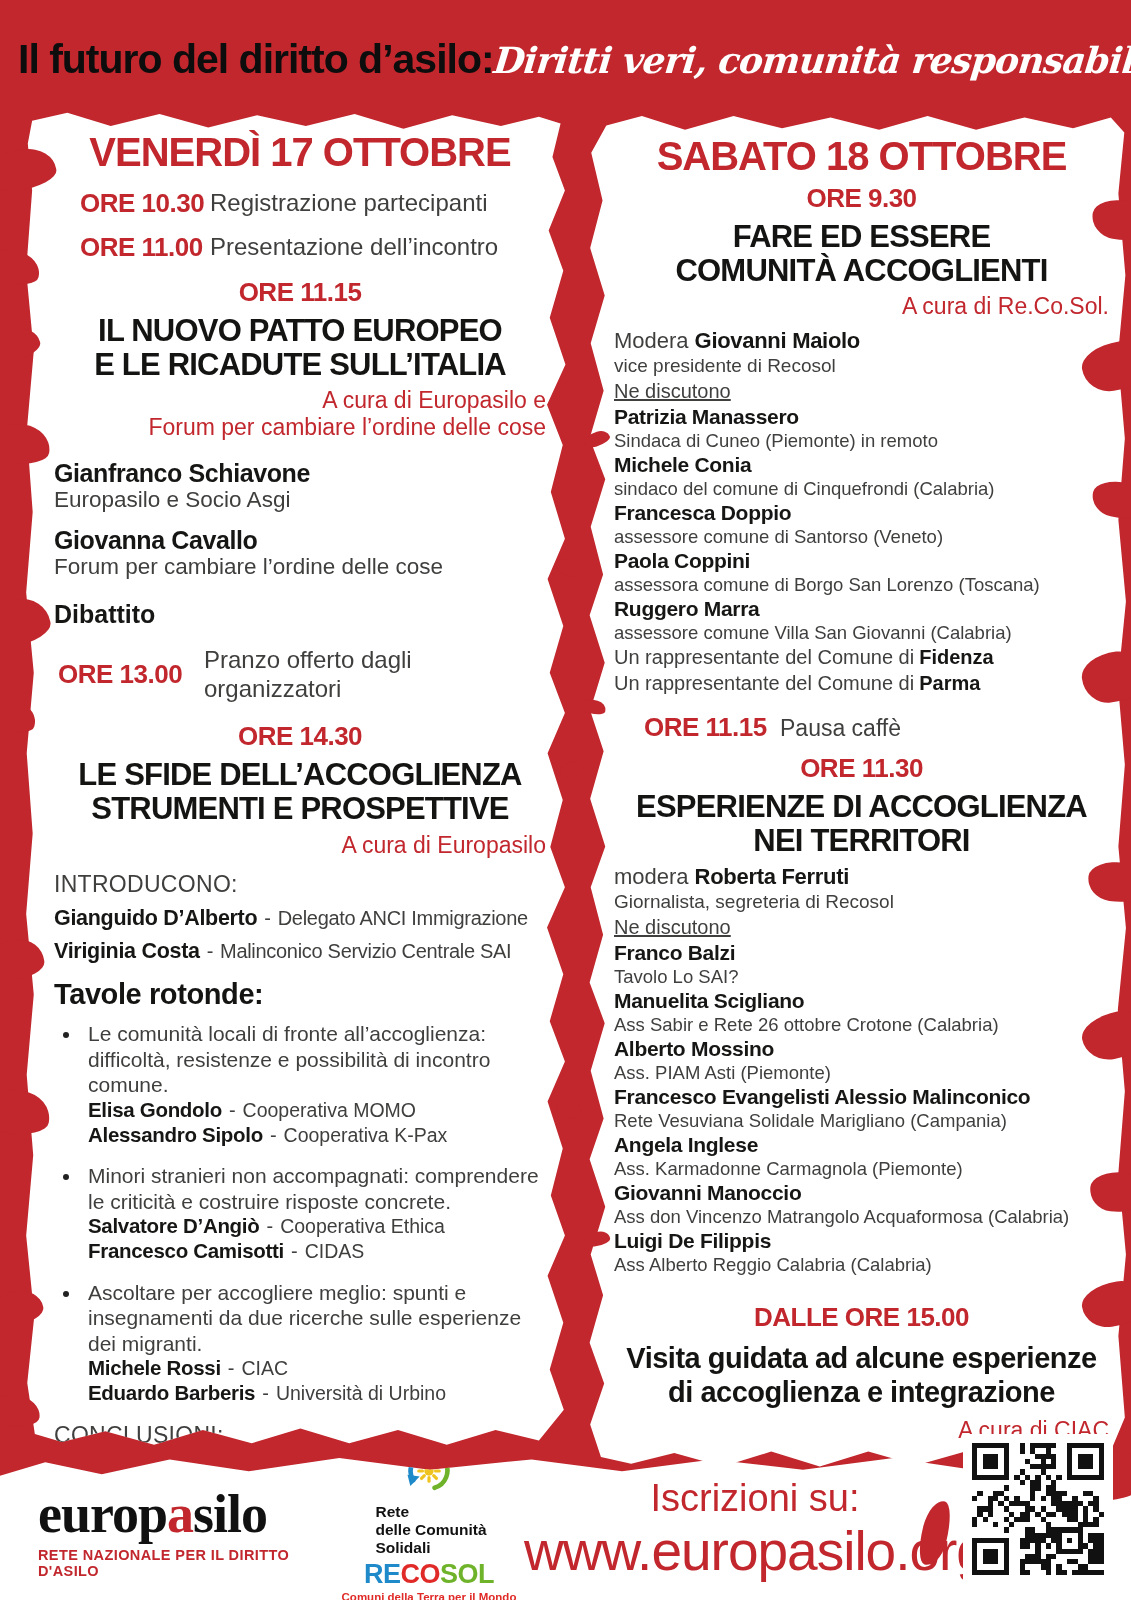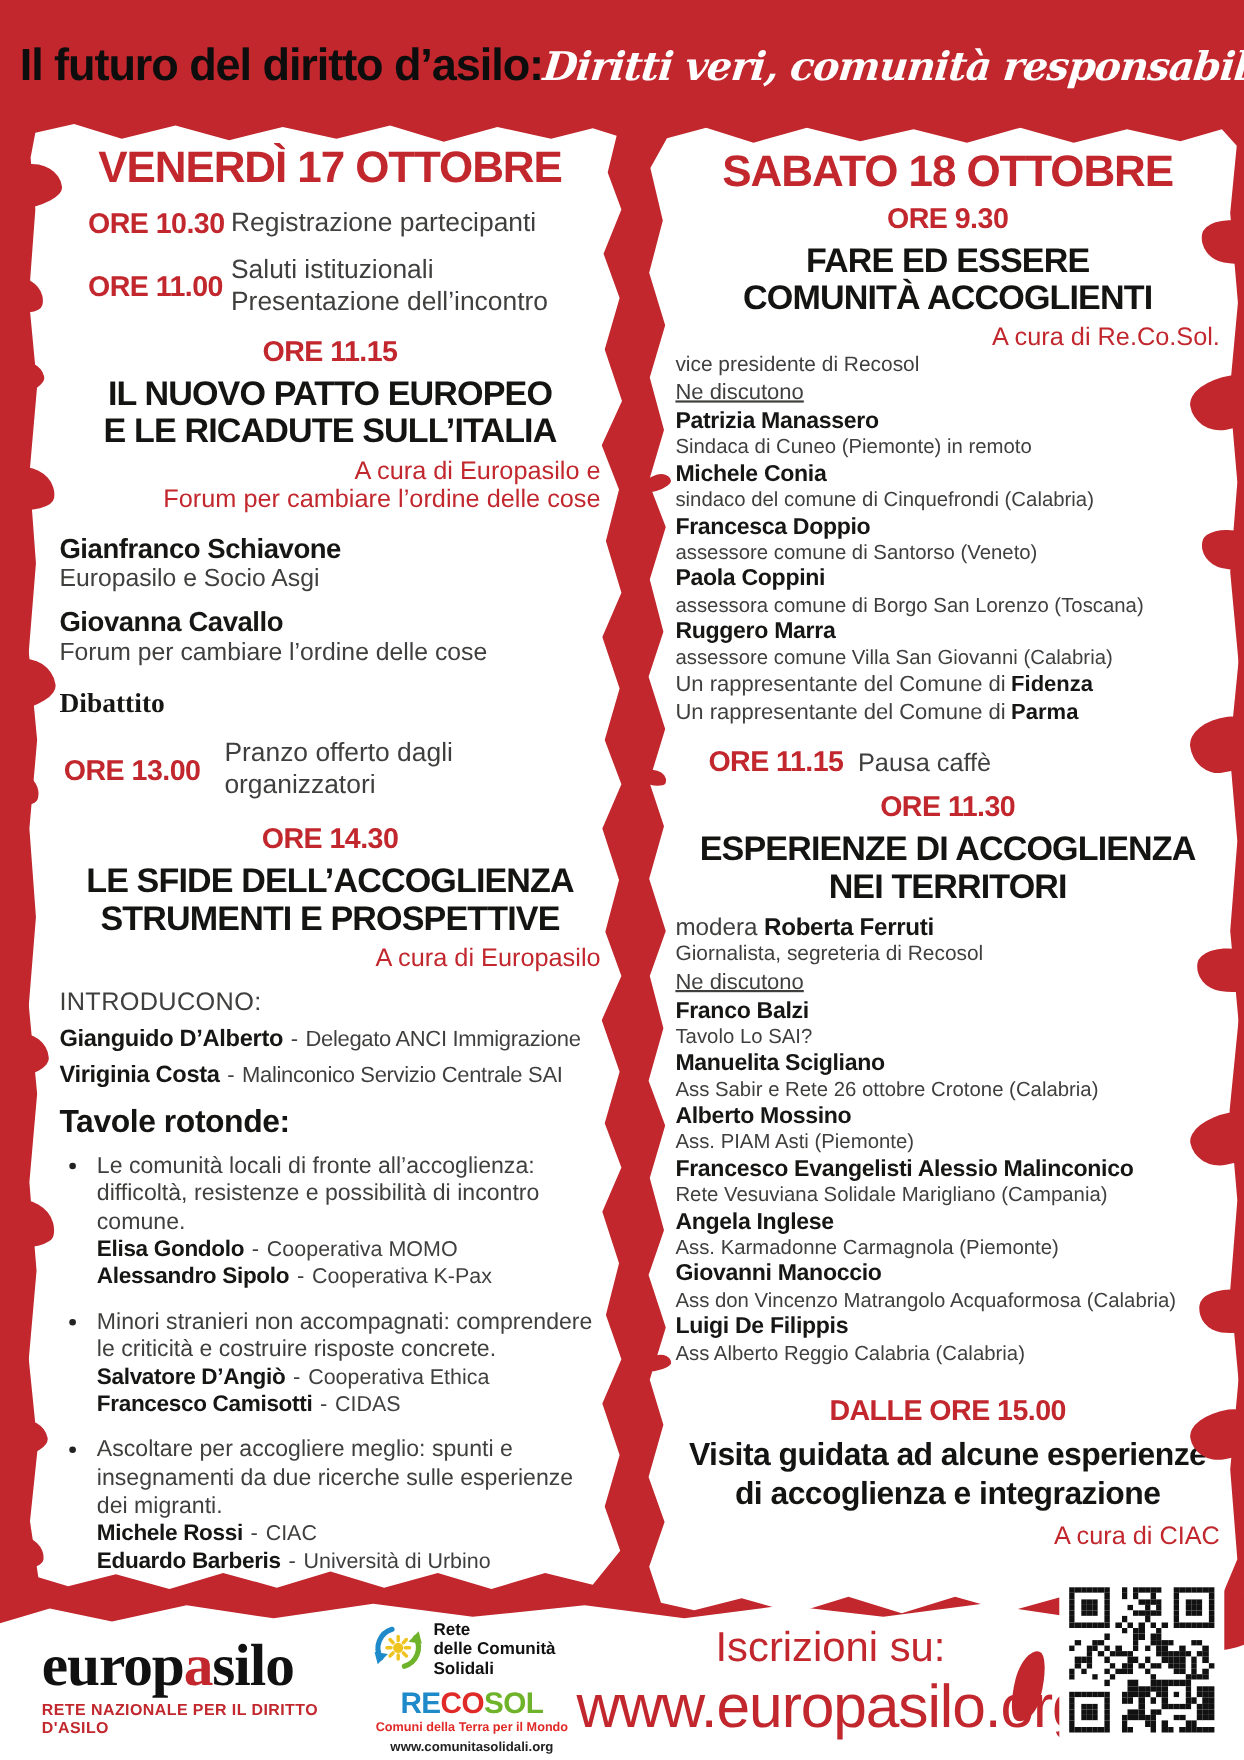--- a/index.html
+++ b/index.html
@@ -50,21 +50,21 @@
   .day-title{font-size:40px;font-weight:700;color:var(--red);text-align:center;letter-spacing:-1px;margin-top:6px;}
   .slot{display:flex;align-items:center;padding-left:26px;margin-top:13px;}
   .slot .time{font-size:26px;font-weight:700;color:var(--red);min-width:130px;letter-spacing:-.5px;}
   .slot .slot-text{font-size:24px;color:var(--gray);line-height:1.2;}
   .c-time{font-size:26px;font-weight:700;color:var(--red);text-align:center;margin-top:14px;letter-spacing:-.5px;}
   .s-title{font-size:31px;font-weight:700;color:#141413;text-align:center;line-height:1.1;letter-spacing:-.8px;margin-top:6px;}
   .curator{font-size:23px;color:var(--red);text-align:right;line-height:1.16;margin-top:5px;}
   .speaker{margin-top:13px;}
   .sp-name{font-size:25px;font-weight:700;color:#161615;line-height:1.12;letter-spacing:-.4px;}
   .sp-role{font-size:22.5px;color:var(--gray);line-height:1.16;}
-  .debate{font-size:25px;font-weight:700;color:#161615;margin-top:20px;font-family:Liberation Serif, serif;}
+  .debate{font-size:25px;font-weight:700;color:#161615;margin-top:20px;}
   .plain-label{font-size:23px;color:var(--gray);margin-top:13px;letter-spacing:.3px;}
   .intro-row{display:flex;align-items:baseline;white-space:nowrap;margin-top:8px;letter-spacing:-.3px;}
   .intro-row .nm{font-size:21.5px;font-weight:700;color:#161615;}
   .dash{font-size:20px;color:var(--gray);margin:0 7px;}
   .intro-row .rl{font-size:20px;color:var(--gray);}
   .rt-label{font-size:29px;font-weight:700;color:#141413;margin-top:14px;letter-spacing:-.4px;}
   ul.rts{margin:10px 0 0 28px;}
   ul.rts li{font-size:21px;color:var(--gray);line-height:1.22;margin-bottom:16px;padding-left:6px;}
   ul.rts li::marker{color:#222;}
   .rt-sp{display:flex;align-items:baseline;white-space:nowrap;line-height:1.18;}
@@ -90,21 +90,21 @@
   .footer{
     position:absolute;left:0;bottom:0;width:100%;height:148px;background:#ffffff;z-index:2;
     clip-path:polygon(0 16%,4% 7%,9% 15%,15% 5%,22% 13%,30% 4%,38% 12%,47% 5%,55% 13%,63% 5%,71% 12%,79% 4%,86% 12%,93% 5%,100% 10%,100% 100%,0 100%);
     display:flex;align-items:center;
   }
   .ep-logo{margin-left:38px;margin-top:14px;width:290px;flex:none;}
   .ep-word{font-family:"Liberation Serif",serif;font-weight:700;font-size:54px;color:#111;letter-spacing:-1px;line-height:1;}
   .ep-word .a-red{color:#c1272d;}
   .ep-tagline{font-size:14.5px;font-weight:700;color:#c1272d;letter-spacing:.4px;margin-top:6px;}
   .rc-logo{margin-left:6px;margin-top:12px;width:190px;flex:none;font-weight:700;}
-  .rc-top{display:flex;align-items:center;}
+  .rc-top{display:flex;align-items:center;flex-direction:column;}
   .rc-net{font-size:15.5px;color:#111;line-height:1.15;margin-left:4px;}
   .rc-word{font-size:27px;letter-spacing:-.5px;margin-top:2px;text-align:center;}
   .rc-tag{font-size:11.5px;color:#e02a27;text-align:center;margin-top:1px;}
   .rc-url{font-size:12px;color:#222;text-align:center;margin-top:4px;}
   .signup{flex:1;text-align:center;margin-top:10px;margin-right:150px;color:var(--red);}
   .signup-label{font-size:38px;line-height:1.1;}
   .signup-url{font-size:55px;line-height:1.15;letter-spacing:-1px;}
   .qr{
     position:absolute;right:18px;bottom:16px;width:150px;height:150px;background:#fff;
     padding:9px;z-index:3;
@@ -128,21 +128,20 @@
   <section class="sheet sheet-left">
     <div class="day-title">VENERDÌ 17 OTTOBRE</div>
 
     <div class="slot">
       <span class="time">ORE 10.30</span>
       <span class="slot-text">Registrazione partecipanti</span>
     </div>
     <div class="slot">
       <span class="time">ORE 11.00</span>
       <span class="slot-text">
-        <span style="display:block;">Saluti istituzionali</span>
         <span style="display:block;">Presentazione dell’incontro</span>
       </span>
     </div>
 
     <div class="c-time">ORE 11.15</div>
     <div class="s-title">
       <span style="display:block;">IL NUOVO PATTO EUROPEO</span>
       <span style="display:block;">E LE RICADUTE SULL’ITALIA</span>
     </div>
     <div class="curator">
@@ -235,20 +234,23 @@
 
   <section class="sheet sheet-right">
     <div class="day-title" style="margin-top:10px;">SABATO 18 OTTOBRE</div>
     <div class="c-time" style="margin-top:4px;">ORE 9.30</div>
     <div class="s-title">
       <span style="display:block;">FARE ED ESSERE</span>
       <span style="display:block;">COMUNITÀ ACCOGLIENTI</span>
     </div>
     <div class="curator">A cura di Re.Co.Sol.</div>
 
+    <div class="mod-line">
+      <span>Modera</span><span class="mod-name">Giovanni Maiolo</span>
+    </div>
     <div class="mod-role">vice presidente di Recosol</div>
     <div class="discuss">Ne discutono</div>
 
     <div class="srow">
       <span class="nm">Patrizia Manassero</span>
       <span class="rl">Sindaca di Cuneo (Piemonte) in remoto</span>
     </div>
     <div class="srow">
       <span class="nm">Michele Conia</span>
       <span class="rl">sindaco del comune di Cinquefrondi (Calabria)</span>

